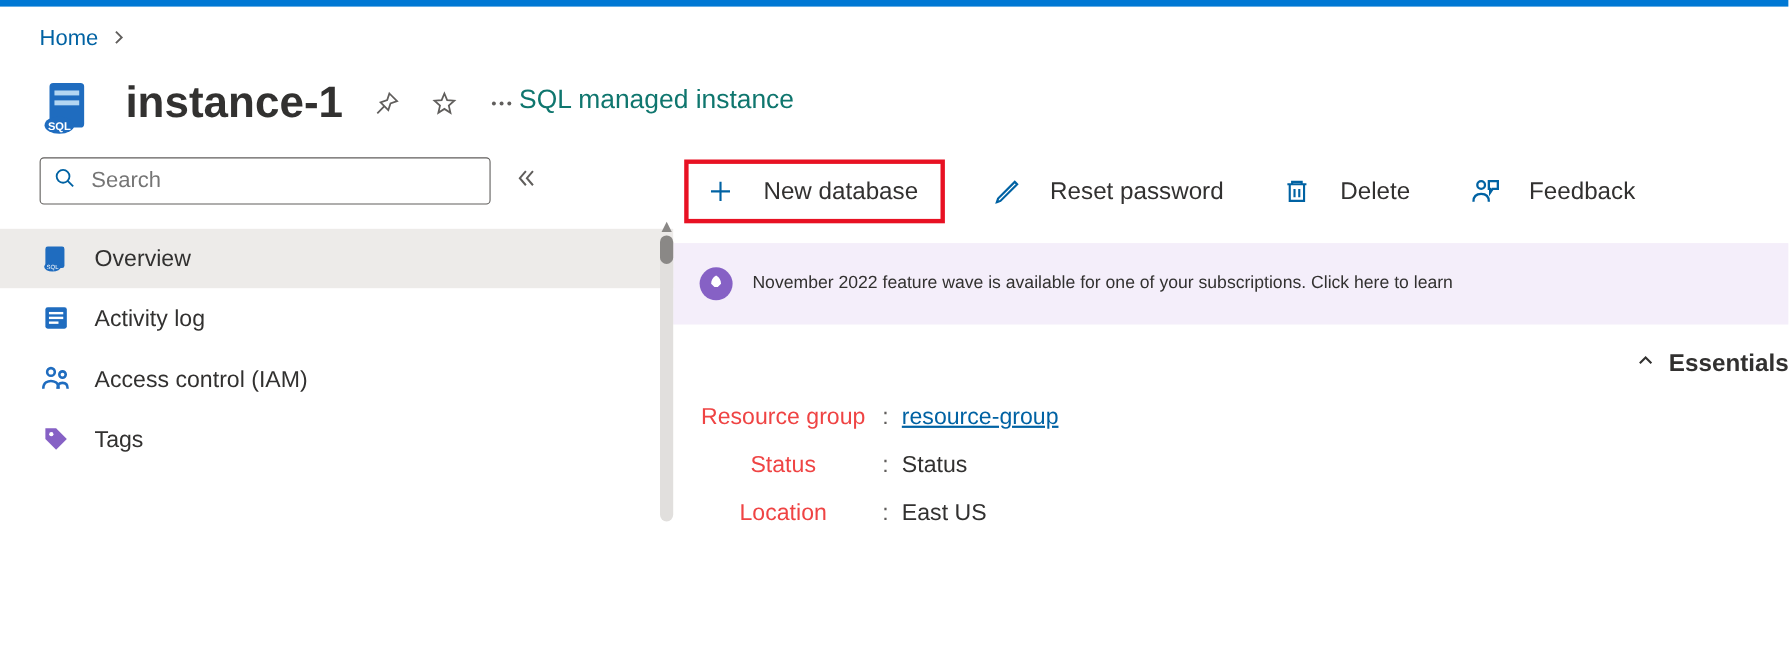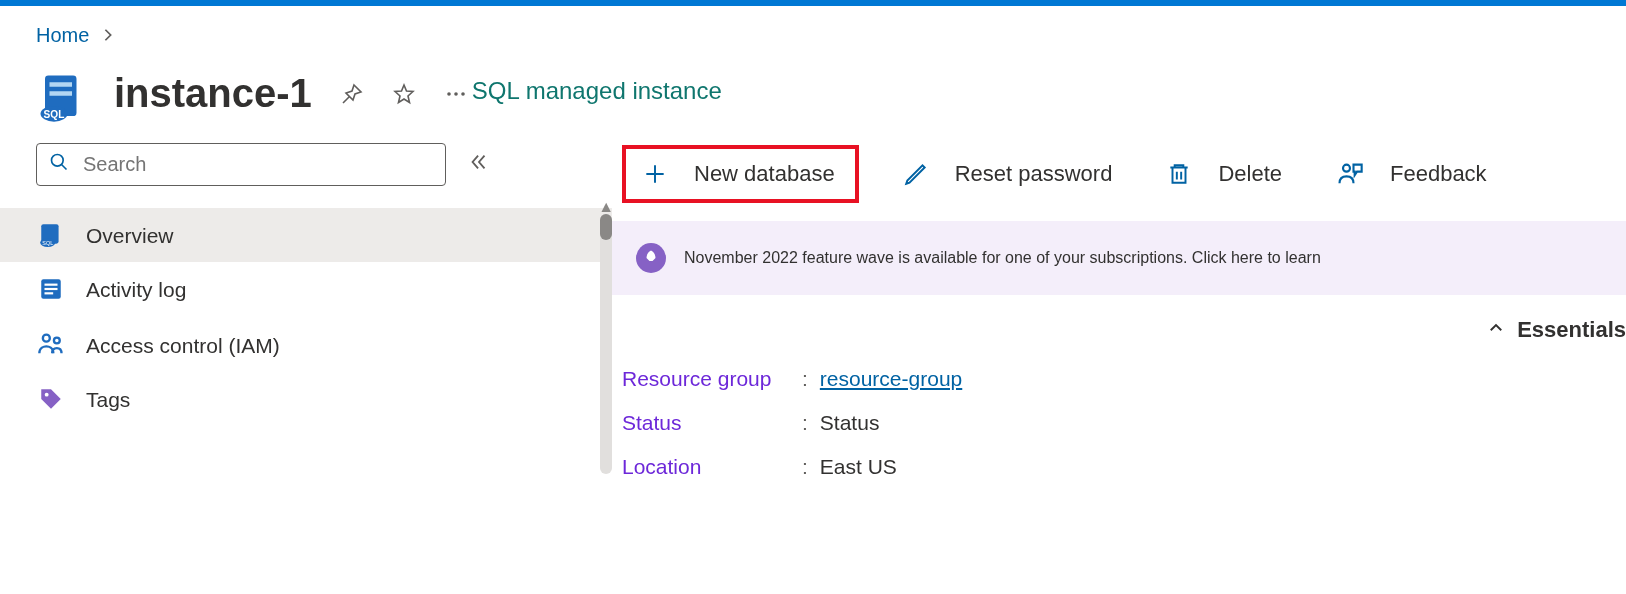--- a/index.html
+++ b/index.html
@@ -33,21 +33,21 @@
   .main-col { flex: 1; padding-top: 6px; }
   .toolbar { display: flex; align-items: center; gap: 34px; padding: 6px 0 18px 10px; font-size: 22px; }
   .tool-btn { display: flex; align-items: center; gap: 26px; background: none; border: none; cursor: pointer; font-size: 22px; color: #323130; padding: 6px 10px; justify-content: space-between; }
   .tool-btn svg { flex-shrink: 0; }
   .highlight-box { border: 4px solid #e81123; padding: 6px 10px 6px 6px; display: inline-flex; }
   .banner { display: flex; align-items: center; gap: 18px; background: #f4eefa; padding: 22px 24px; font-size: 16px; }
   .banner-icon { width: 30px; height: 30px; border-radius: 50%; background: #8661c5; display: flex; align-items: center; justify-content: center; flex-shrink: 0; }
   .essentials-header { display: flex; align-items: center; gap: 12px; padding: 22px 0 14px 10px; font-weight: 600; font-size: 22px; cursor: pointer; justify-content: flex-end; }
   .essentials-table { padding-left: 10px; }
   .ess-row { display: flex; align-items: center; padding: 10px 0; font-size: 21px; }
-  .ess-label { width: 180px; color: #6d28d9; }
+  .ess-label { width: 180px; color: #ef4444; text-align: center; }
   .ess-colon { color: #605e5c; padding-right: 12px; }
   .ess-value { color: #323130; }
   .ess-value a { color: #0062a3; text-decoration: underline; }
 </style>
 </head>
 <body>
 
 <div class="topbar"></div>
 
 <nav class="breadcrumb">

